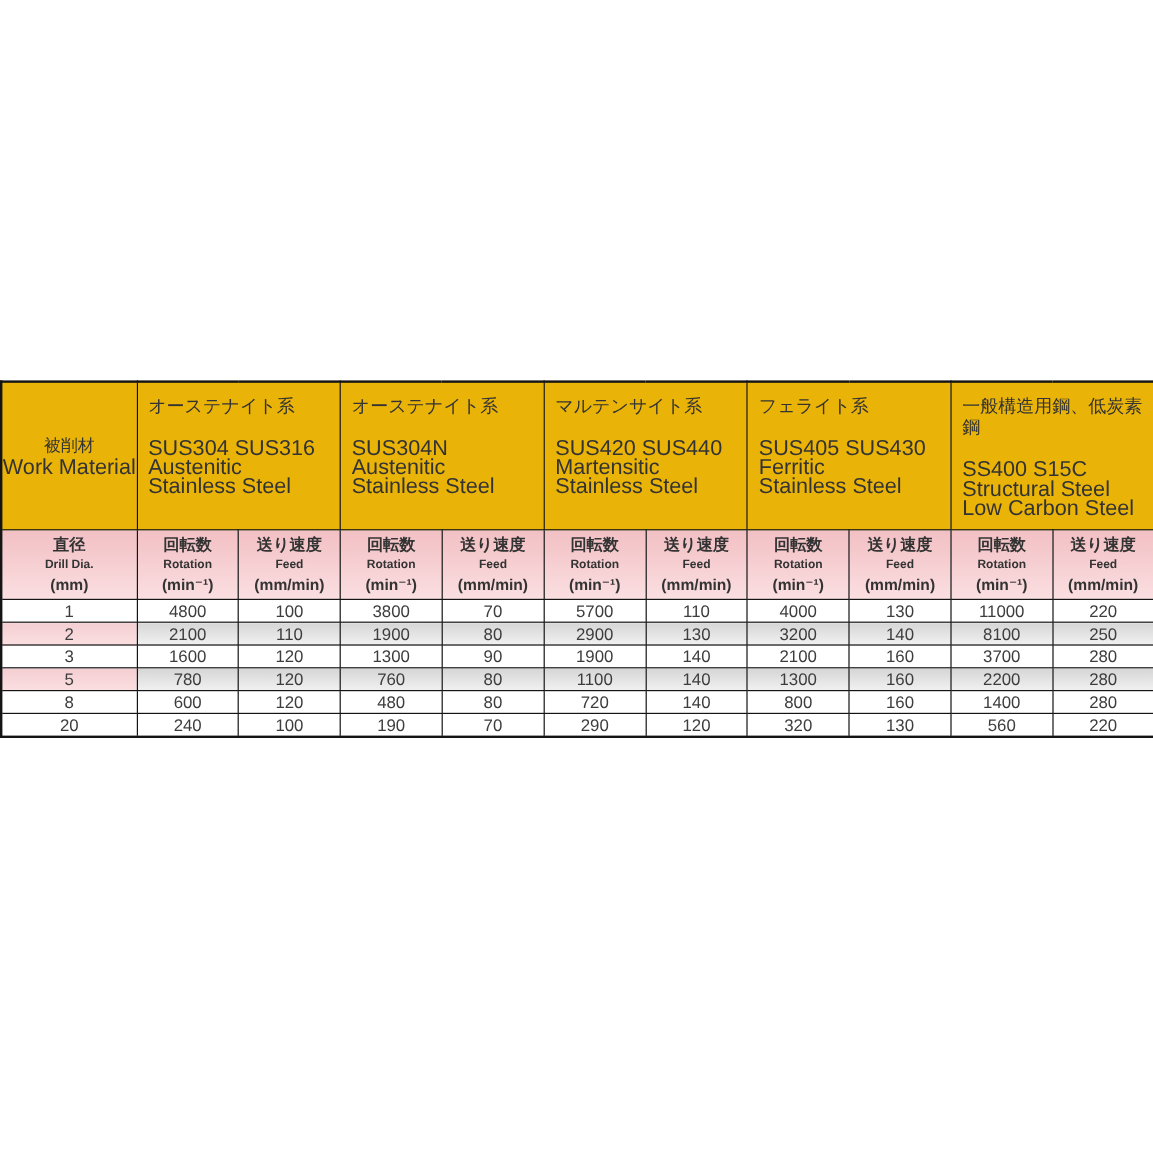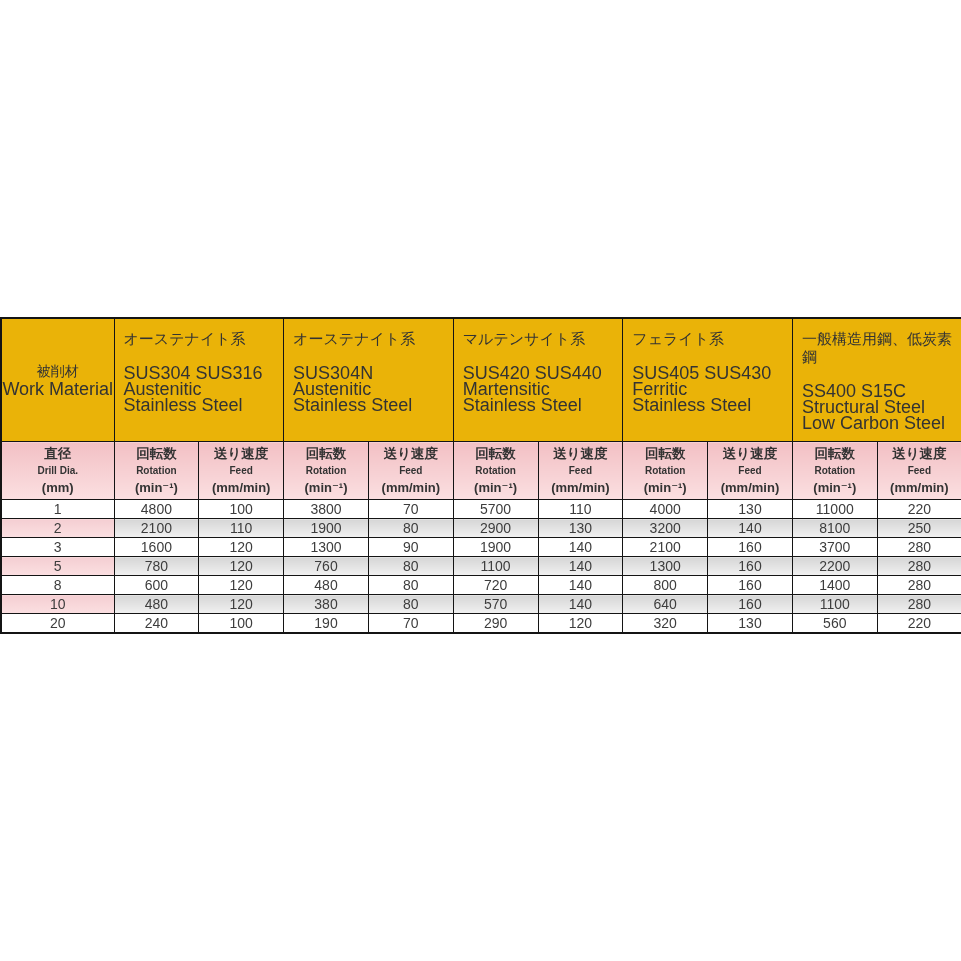--- a/index.html
+++ b/index.html
@@ -206,33 +206,20 @@
           <td class="val">120</td>
           <td class="val">480</td>
           <td class="val">80</td>
           <td class="val">720</td>
           <td class="val">140</td>
           <td class="val">800</td>
           <td class="val">160</td>
           <td class="val">1400</td>
           <td class="val">280</td>
         </tr>
-        <tr class="stripe">
-          <td class="dia">10</td>
-          <td class="val">480</td>
-          <td class="val">120</td>
-          <td class="val">380</td>
-          <td class="val">80</td>
-          <td class="val">570</td>
-          <td class="val">140</td>
-          <td class="val">640</td>
-          <td class="val">160</td>
-          <td class="val">1100</td>
-          <td class="val">280</td>
-        </tr>
         <tr class="plain">
           <td class="dia">20</td>
           <td class="val">240</td>
           <td class="val">100</td>
           <td class="val">190</td>
           <td class="val">70</td>
           <td class="val">290</td>
           <td class="val">120</td>
           <td class="val">320</td>
           <td class="val">130</td>

